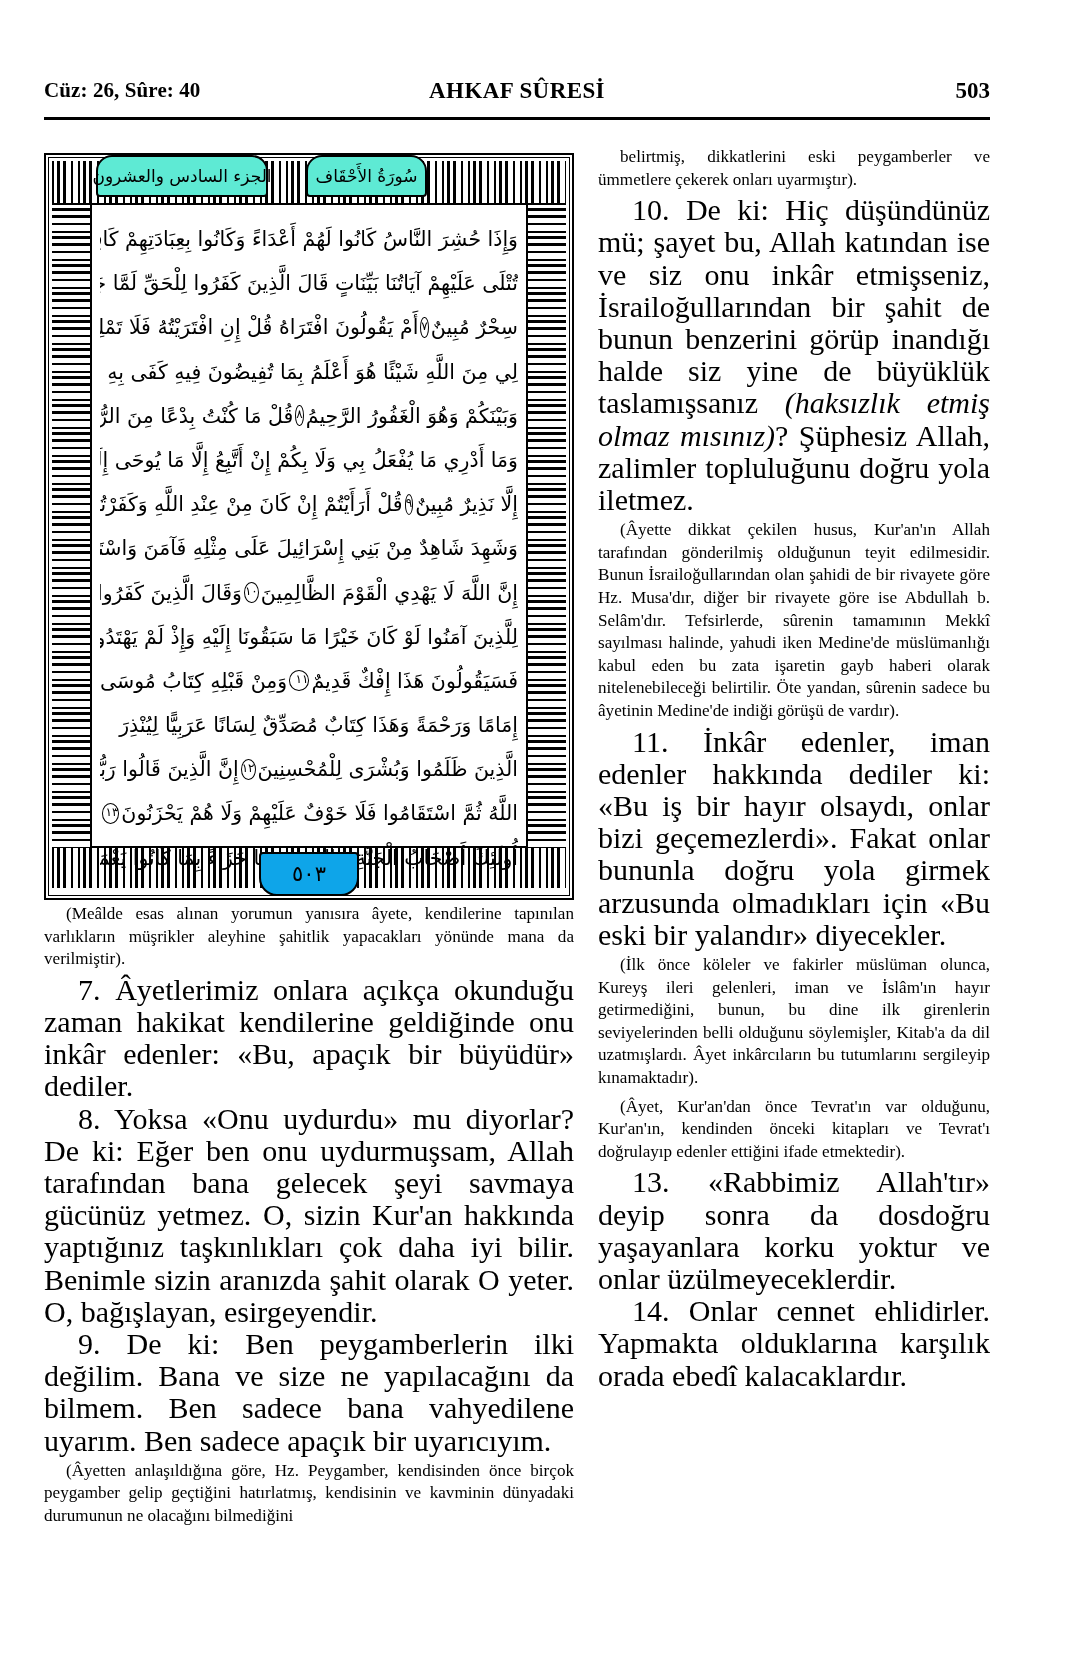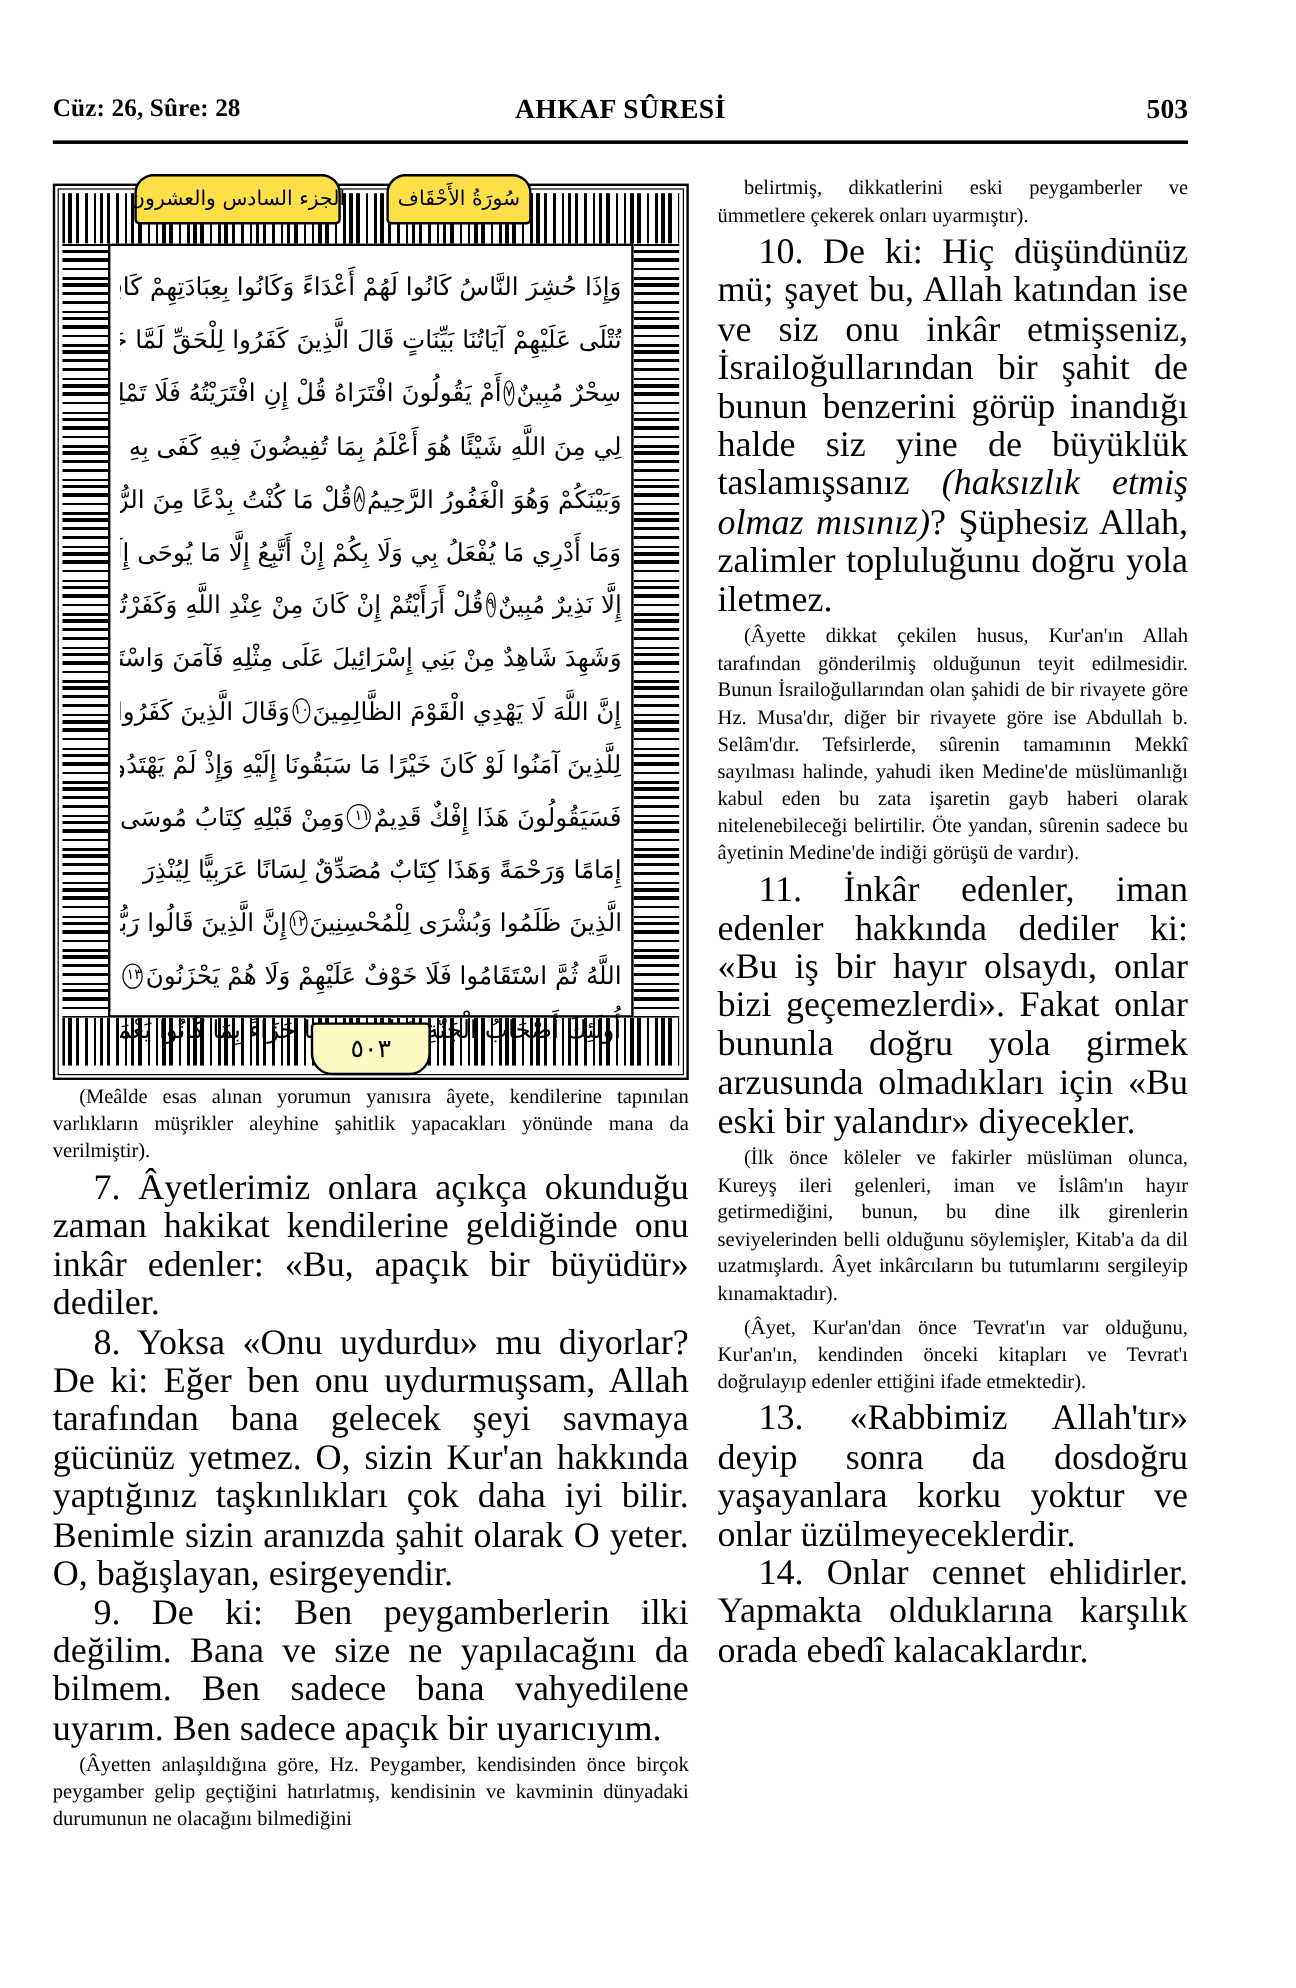--- a/index.html
+++ b/index.html
@@ -86,34 +86,34 @@
         #000 12px 15px, #fff 15px 20px, #000 20px 22px, #fff 22px 28px),
       #fff;
   }
   .frm-inner{
     position:absolute;left:46px;top:58px;right:46px;bottom:52px;
     border:2px solid #000;background:#fff;
   }
 
   
   .cartouche{
-    position:absolute;top:0;height:42px;background:#fde047;
+    position:absolute;top:10px;height:42px;background:#5eead4;
     border:2px solid #000;border-radius:16px 16px 4px 4px;
     display:flex;align-items:center;justify-content:center;
     font-family:"DejaVu Sans","Liberation Sans",sans-serif;
     font-size:17px;direction:rtl;white-space:nowrap;
-    padding:0 8px;box-sizing:border-box;margin-left:16px;
+    padding:0 8px;box-sizing:border-box;
   }
   .cart-juz{left:52px;width:172px;}
   .cart-sure{left:262px;width:121px;}
 
   
   .pagemed{
     position:absolute;left:50%;transform:translateX(-50%);
-    bottom:4px;width:96px;height:40px;background:#fef9c3;
+    bottom:4px;width:96px;height:40px;background:#0ea5e9;
     border:2px solid #000;border-radius:4px 4px 18px 18px;
     display:flex;align-items:center;justify-content:center;
     font-family:"DejaVu Sans","Liberation Sans",sans-serif;
     font-size:21px;letter-spacing:2px;direction:rtl;
   }
 
   
   .ayat{
     position:absolute;left:46px;right:46px;top:62px;bottom:56px;
     padding:10px 10px 0 10px;box-sizing:border-box;
@@ -147,21 +147,21 @@
   em.it{font-style:italic;}
 
   .col-left .after-frame{margin-top:22px;}
 </style>
 </head>
 <body>
 
 <div class="page">
 
   <div class="runhead">
-    <div class="rh-left">Cüz: 26, Sûre: 28</div>
+    <div class="rh-left">Cüz: 26, Sûre: 40</div>
     <div class="rh-center">AHKAF SÛRESİ</div>
     <div class="rh-right">503</div>
   </div>
   <div class="rule"></div>
 
   <div class="col-left">
 
     <div class="mushaf">
       <div class="frm-outer"></div>
       <div class="frm-outer2"></div>

